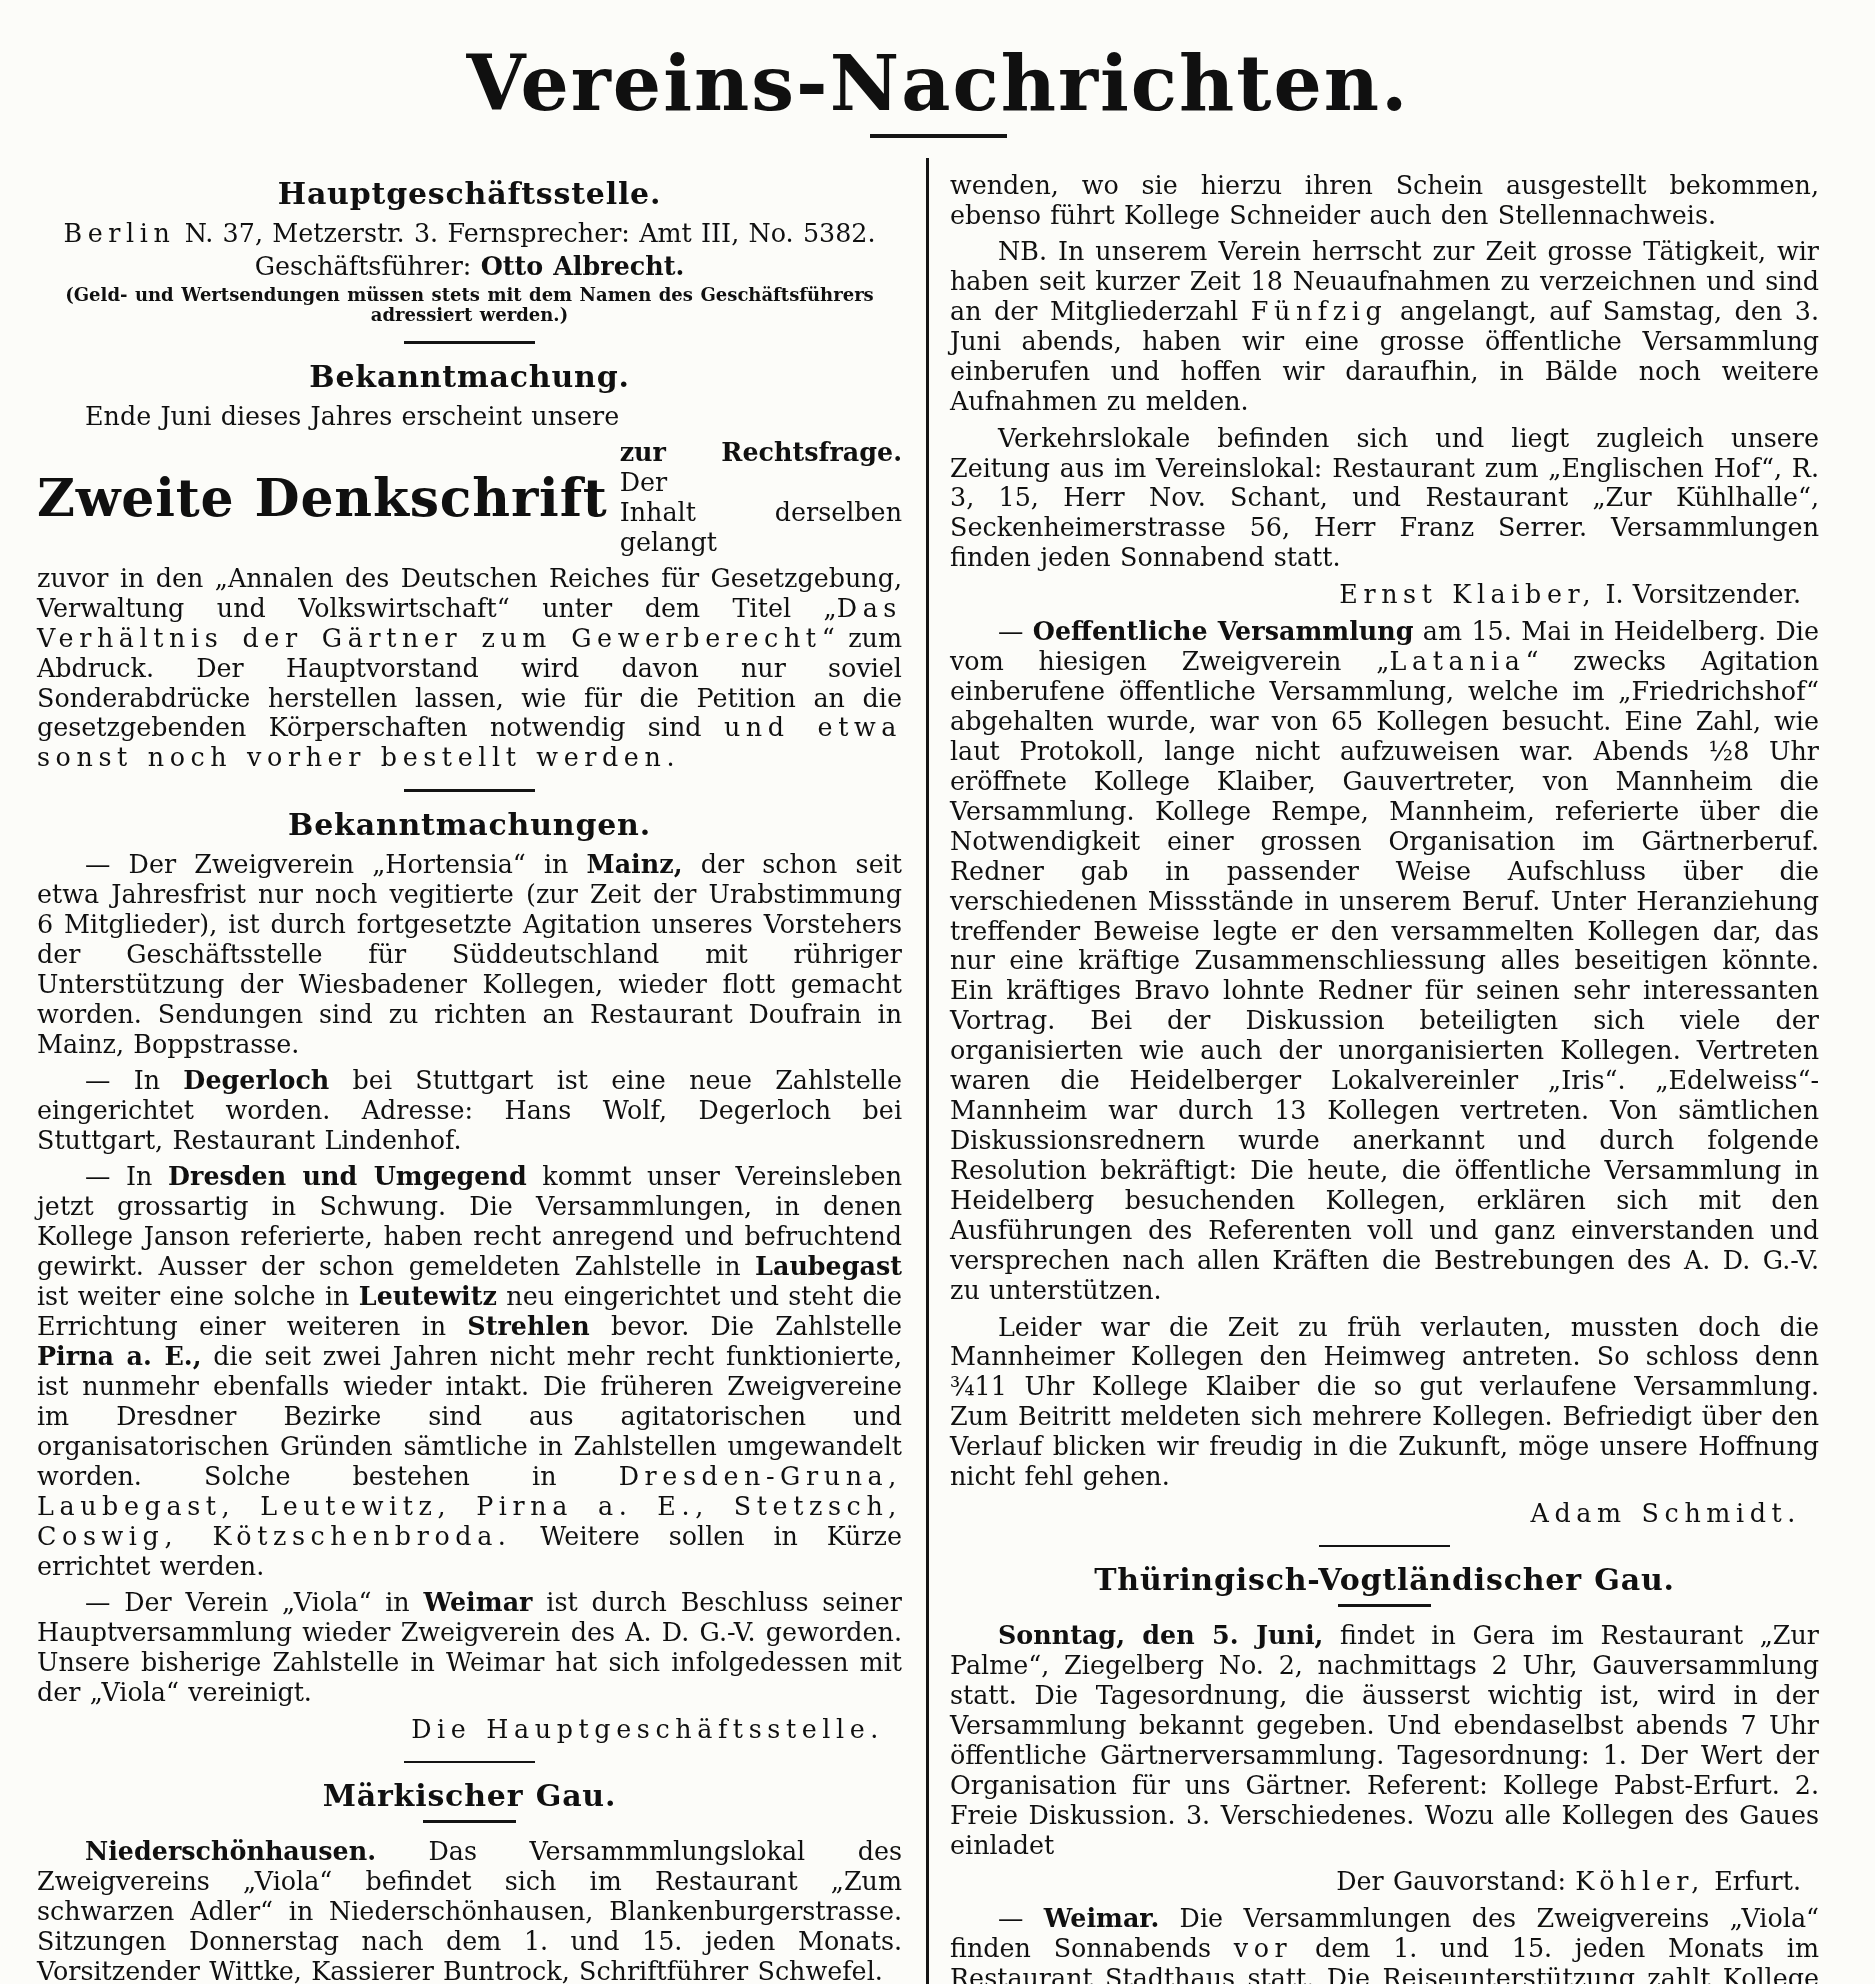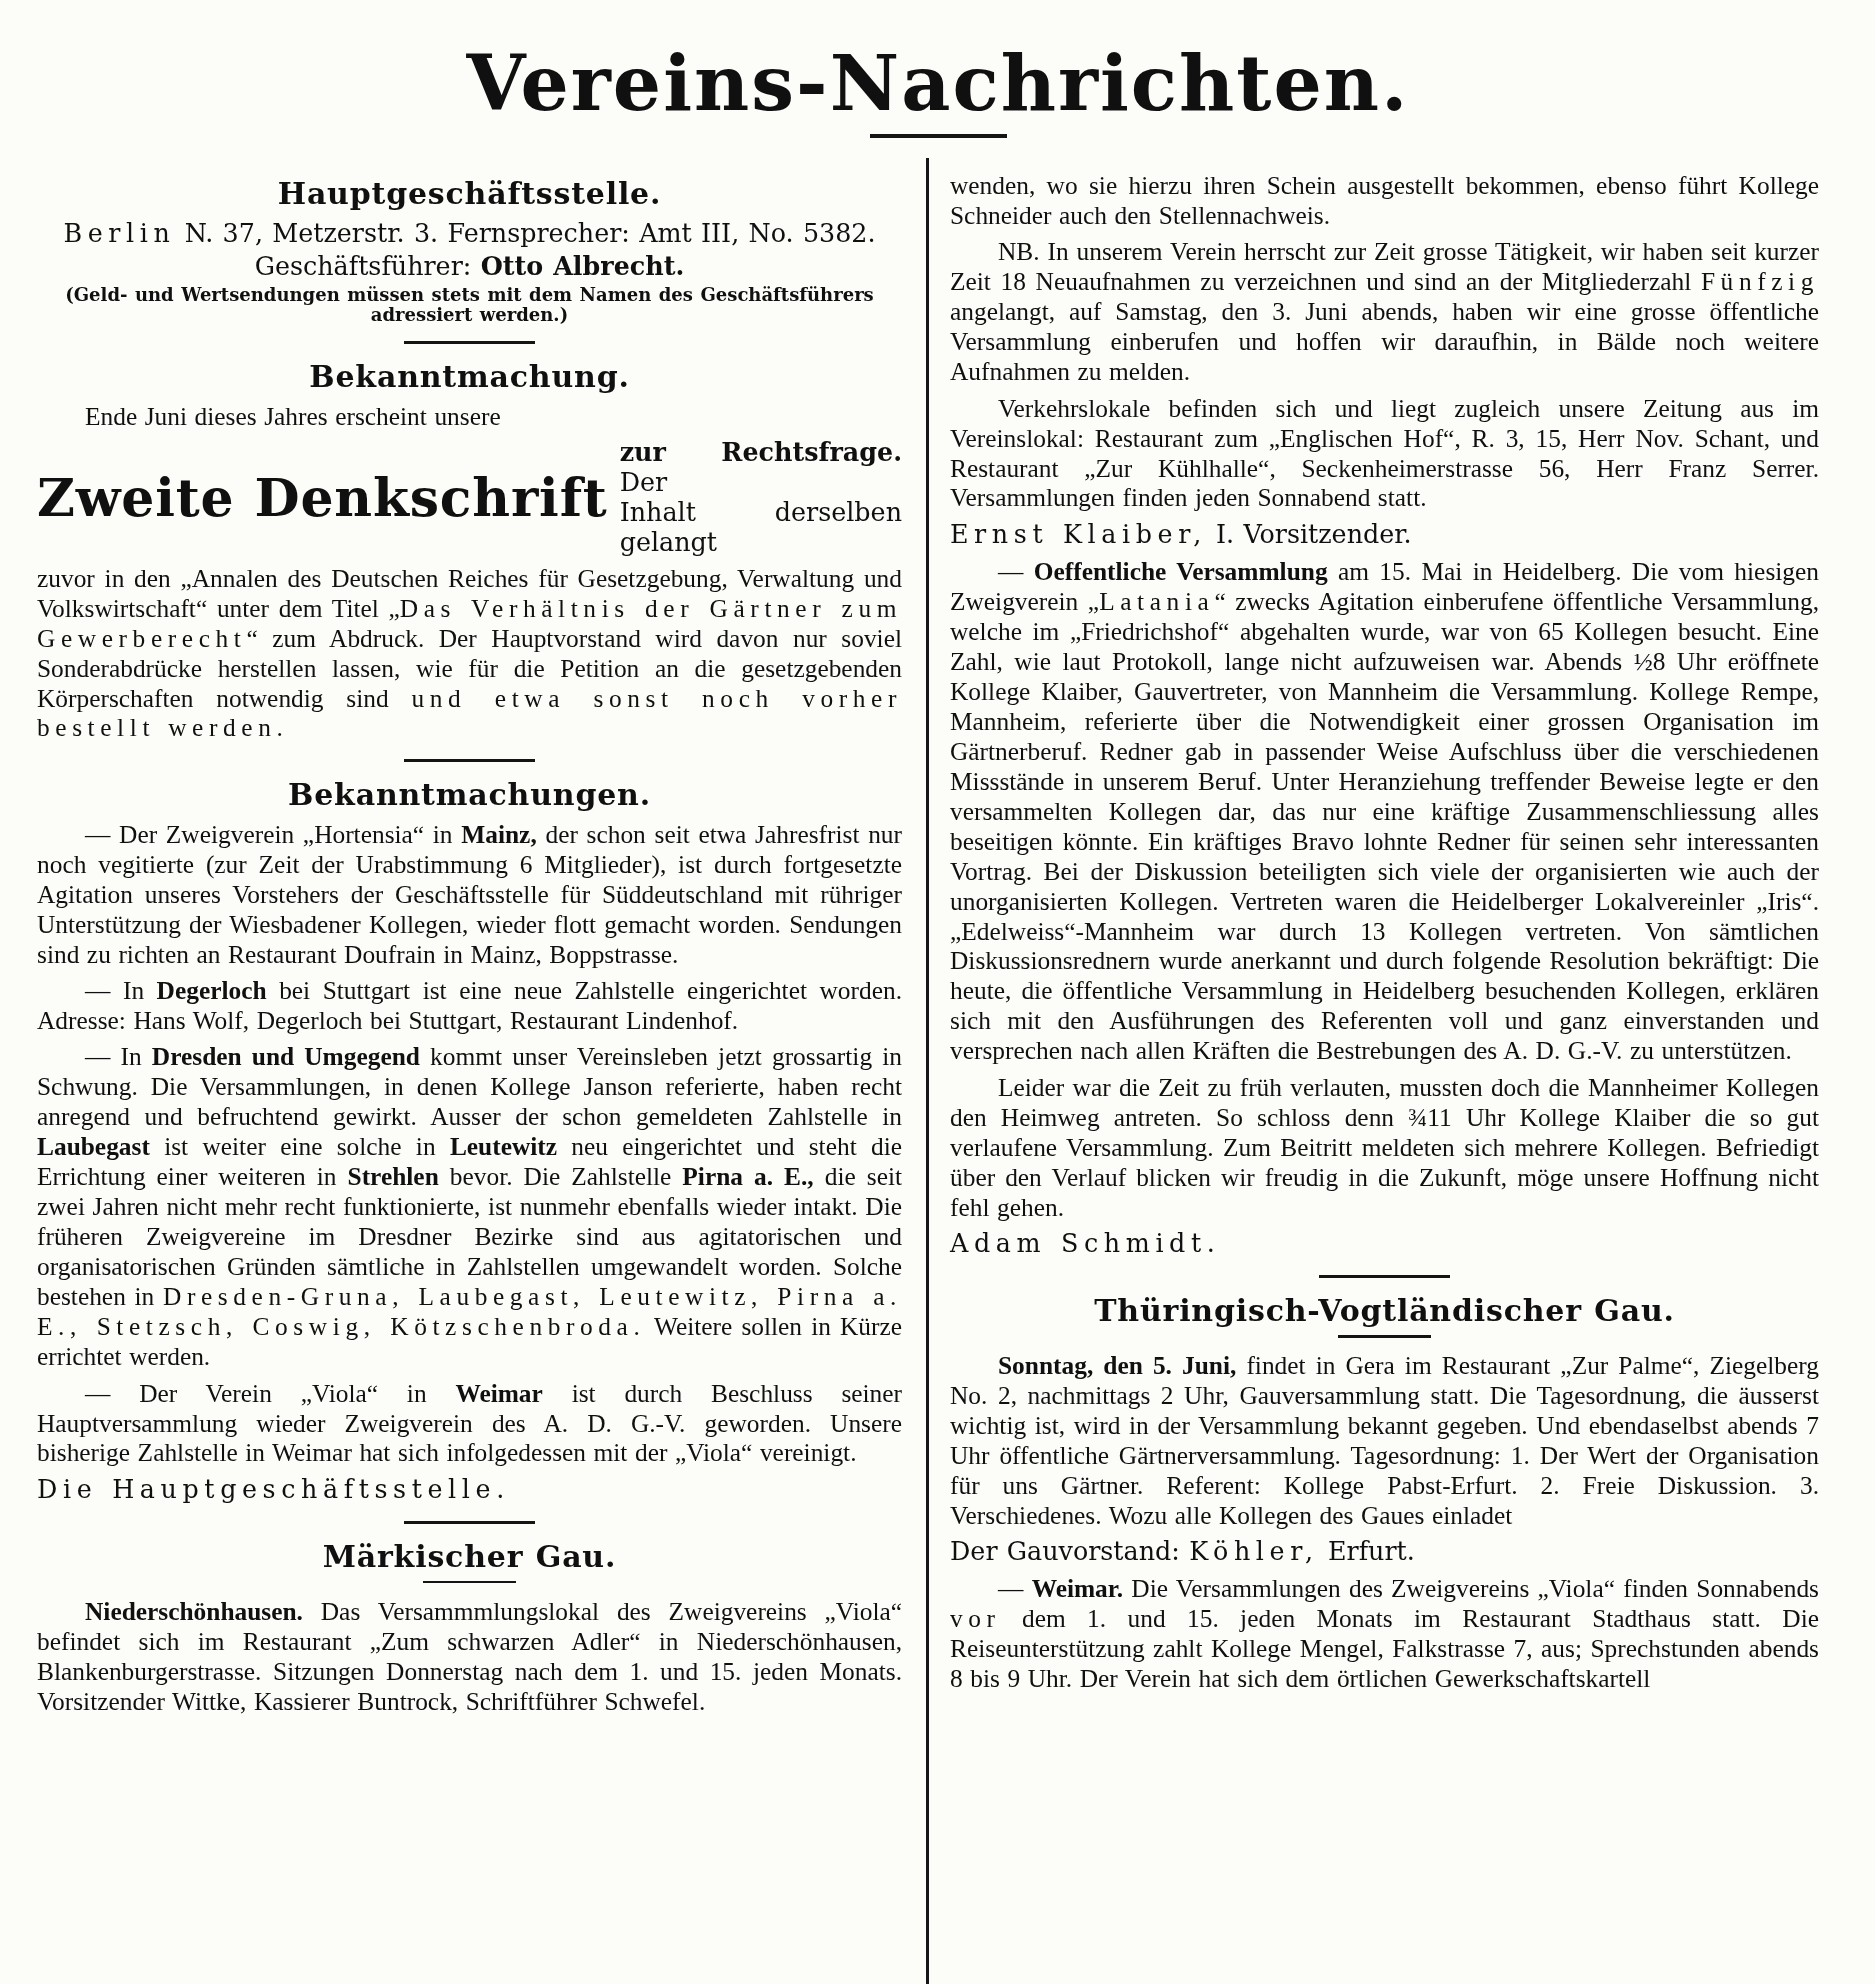--- a/index.html
+++ b/index.html
@@ -30,25 +30,25 @@
   .col > :first-child{margin-top:0;}
   
   .heading{
     text-align:center;font-weight:bold;font-size:30px;line-height:1.1;
     margin:13.5px 0 9.5px 0;letter-spacing:0.8px;
   }
   .hwrap{margin:12px 0 8.7px 0;}
   .hwrap .heading{margin:6px;}
   .rule{width:131px;height:2.8px;background:#141414;margin:16px auto 16px auto;}
   .rule.under{width:93px;margin:8px auto 13.5px auto;}
-  .para{margin:0 0 6.4px 0;font-family:Liberation Serif, serif;}
+  .para{margin:0 0 6.4px 0;}
   .para.ind{text-indent:48px;}
   .center-line{text-align:center;margin:0.8px 0 3.2px 0;}
   .center-line.small{font-size:18px;line-height:1.12;margin:2.4px 0 0.8px 0;}
-  .right-line{margin:0.8px 18px 7.1px 0;}
+  .right-line{text-align:right;margin:0.8px 18px 7.1px 0;}
   .seg.b{font-weight:bold;}
   .seg.sp{letter-spacing:0.22em;}
   .seg.sm{font-size:18px;font-weight:bold;}
   
   .bigrow{display:flex;align-items:center;gap:12px;margin:2.4px 0 5.6px 0;}
   .bigtext{font-size:52px;font-weight:bold;white-space:nowrap;letter-spacing:0.8px;line-height:1;}
   .bigside{flex:1;}
   .bigside .bline{text-align:justify;text-align-last:justify;line-height:1.18;}
 </style>
 </head>

